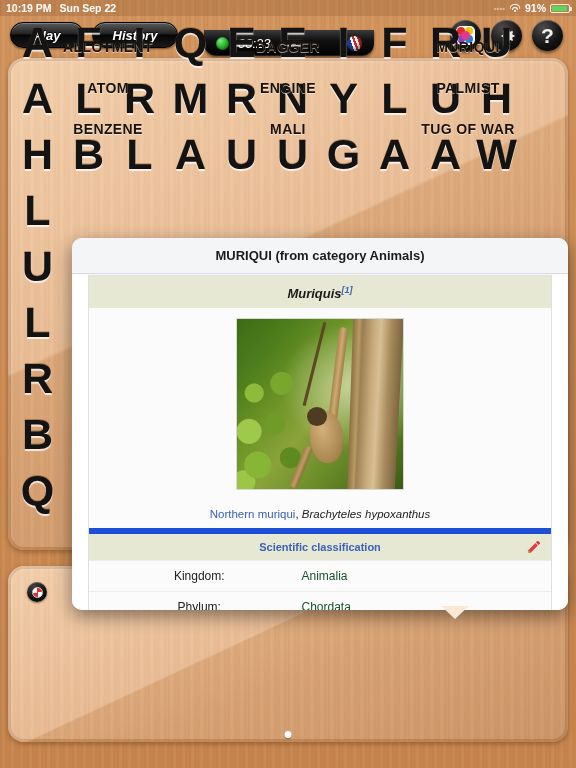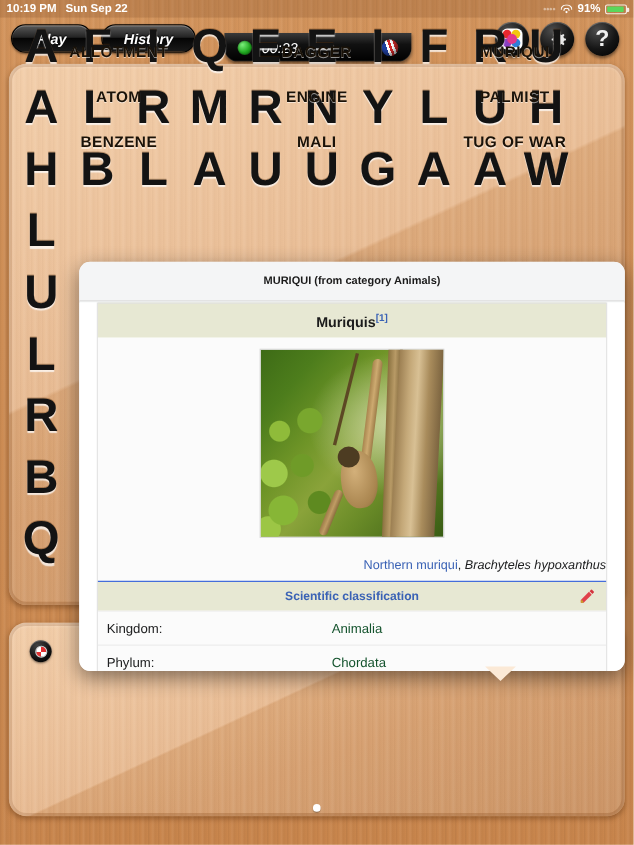--- a/index.html
+++ b/index.html
@@ -152,44 +152,45 @@
 
   
   #info-popup{
     position:absolute; left:72px; top:238px; width:496px; height:372px;
     background:#f7f8f9; border-radius:10px;
     box-shadow:0 6px 18px rgba(0,0,0,0.45);
     z-index:20; overflow:hidden;
   }
   #popup-title{
     height:36px; display:flex; align-items:center; justify-content:center;
-    font-size:10px; font-weight:bold; color:#1b1b1b;
+    font-size:13px; font-weight:bold; color:#1b1b1b;
     background:#f4f5f6; border-bottom:1px solid #dcdcdc;
   }
   #popup-body{ position:absolute; left:0; right:0; top:37px; bottom:0;
     background:#fff; padding:0 16px; }
   .ibox{ border:1px solid #dfe0e0; border-top:none; }
   .ibox-title{
     background:#e7e8d3; text-align:center; padding:7px 0;
     font-size:13px; font-weight:bold; color:#1b1b1b;
     border-top:1px solid #dfe0e0;
+    font-style:italic;
   }
   .ibox-title sup a{ color:#3a62b5; font-size:9px; text-decoration:none; }
   .ibox-image{ background:#fbfbfb; padding:10px 0 8px 0; text-align:center; }
-  .ibox-caption{ background:#fbfbfb; text-align:right; padding:6px 0 8px 0;
-    font-size:11.5px; color:#202122; border-bottom:1px solid #1d4ed8;}
+  .ibox-caption{ background:#fbfbfb; text-align:center; padding:6px 0 8px 0;
+    font-size:11.5px; color:#202122; border-bottom:6px solid #1d4ed8;}
   .ibox-caption a{ color:#3a62b5; text-decoration:none; }
   .ibox-caption i{ font-style:italic; }
   .ibox-sect{
     background:#e7e8d3; text-align:center; padding:7px 0; position:relative;
     font-size:11px; font-weight:bold; color:#3a62b5;
   }
   #edit-pencil{ position:absolute; right:9px; top:50%; transform:translateY(-50%);
     width:16px;height:16px; }
-  .ibox-row{ display:flex; background:#fbfbfb; border-top:1px solid #ececec; }
+  .ibox-row{ display:flex; background:#fbfbfb; border-top:1px solid #ececec;text-align:center; }
   .ibox-row .k{ width:46%; padding:8px 0 8px 8px; font-size:12px; color:#202122; }
   .ibox-row .v{ padding:8px 0; font-size:12px; }
   .ibox-row .v a{ color:#14532d; text-decoration:none; }
 
   
   #monkey-photo{
     width:168px; height:172px; display:inline-block; position:relative;
     border:1px solid #d8d8d8; overflow:hidden;
     background:
       radial-gradient(ellipse at 72% 40%, rgba(255,255,240,0.55) 0%, rgba(255,255,240,0) 45%),

